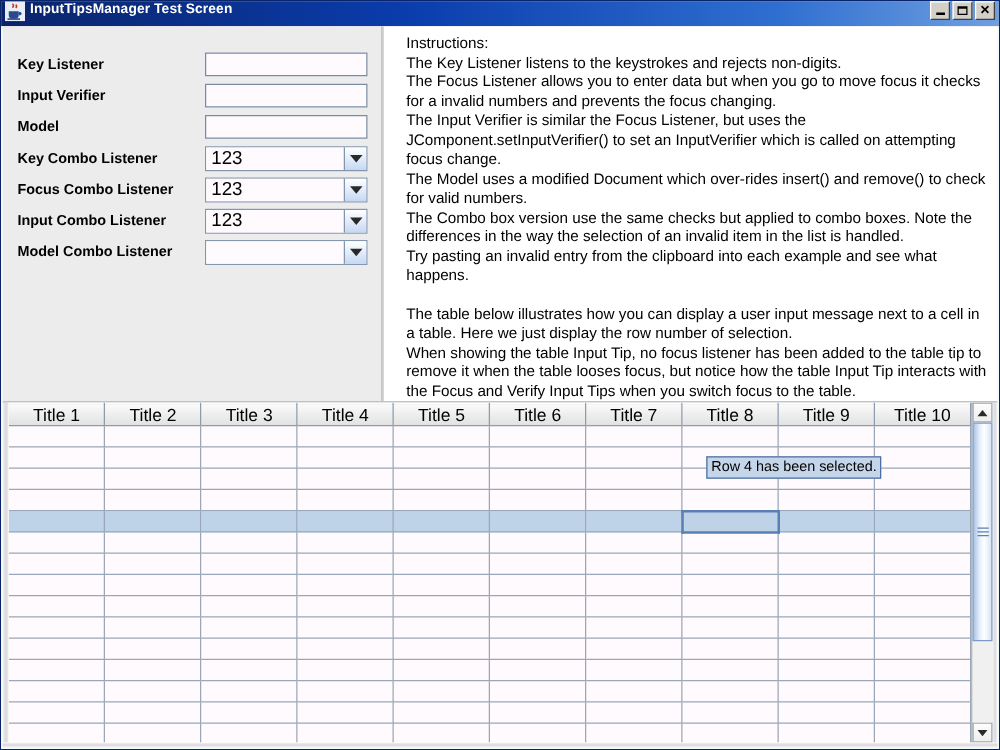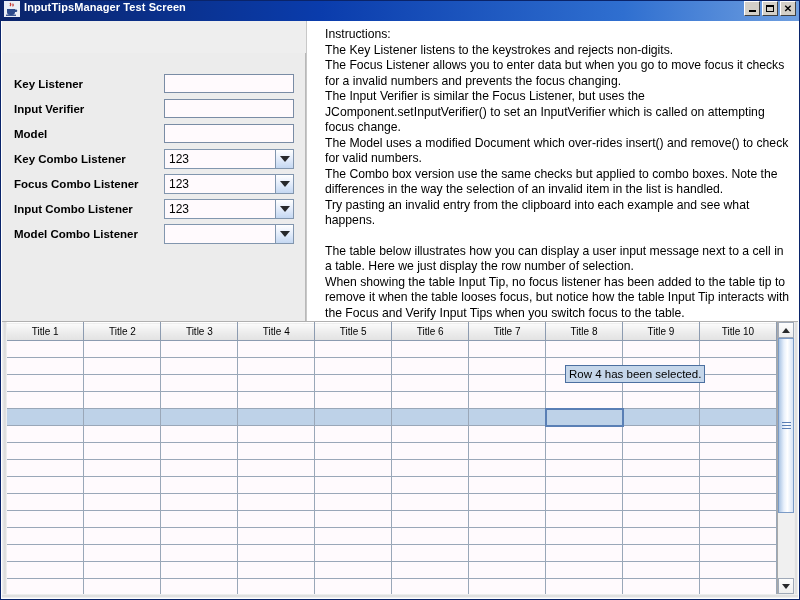--- a/index.html
+++ b/index.html
@@ -111,21 +111,20 @@
   }
 
   
   .form-panel {
     flex: 0 0 296px;
     background: #ececec;
     position: relative;
     box-sizing: border-box;
     border-right: 1px solid #b8b8b8;
     padding: 18px 11px 0 0;
-    margin-top: 32px;
   }
   .form-row {
     display: flex;
     align-items: center;
     height: 25px;
     padding-left: 12px;
     box-sizing: border-box;
   }
   .form-label {
     width: 150px;
@@ -150,21 +149,21 @@
   .combo {
     width: 130px;
     height: 20px;
     box-sizing: border-box;
     display: flex;
     border: 1px solid #8296ae;
     background: #fffafd;
   }
   .combo-val {
     flex: 1 1 auto;
-    font-size: 12px;
+    font-size: 15px;
     line-height: 18px;
     padding-left: 4px;
     color: #000;
     background: #fffafd;
     white-space: nowrap;
     overflow: hidden;
   }
   .combo-btn {
     flex: 0 0 17px;
     background: linear-gradient(to bottom, #ffffff 0%, #e6eefb 45%, #c5d8f2 100%);
@@ -223,21 +222,21 @@
     border-collapse: collapse;
     table-layout: fixed;
     width: 100%;
   }
   table.grid th {
     height: 18px;
     background: linear-gradient(to bottom, #fbfbfb 0%, #ececec 55%, #e2e2e2 100%);
     border-right: 1px solid #8c9bb0;
     border-bottom: 1px solid #8c9bb0;
     border-top: 1px solid #ffffff;
-    font-size: 10px;
+    font-size: 14px;
     font-weight: normal;
     color: #000000;
     text-align: center;
     box-sizing: border-box;
     padding: 0;
   }
   table.grid td {
     height: 17px;
     border-right: 1px solid #9aa7b8;
     border-bottom: 1px solid #9aa7b8;

